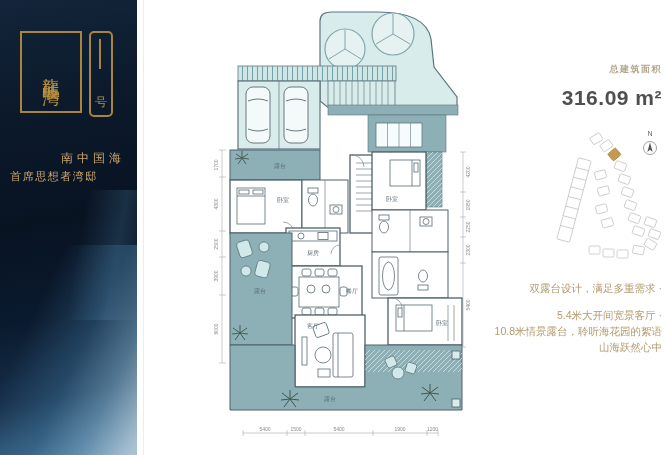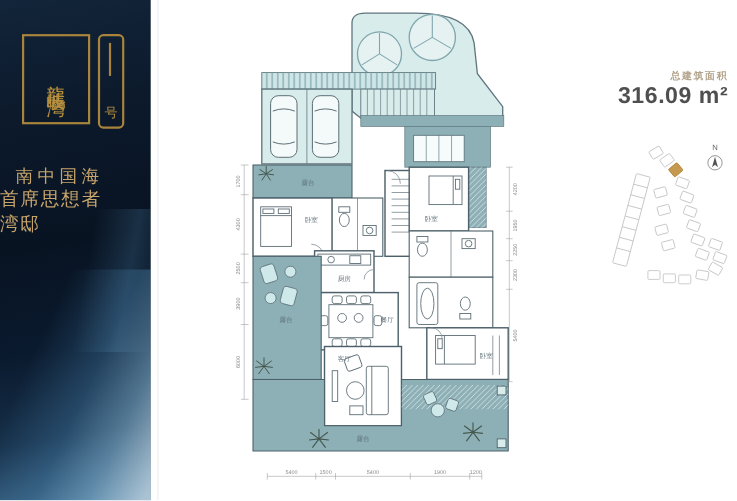--- a/index.html
+++ b/index.html
@@ -14,33 +14,33 @@
     background:linear-gradient(115deg,rgba(60,110,150,0) 28%,rgba(80,140,185,.30) 55%,rgba(150,200,230,.48) 76%,rgba(222,240,250,.68) 97%);}
   .sidebar-edge{position:absolute;left:143px;top:0;width:1px;height:455px;background:rgba(0,0,0,.07);}
   .logo{position:absolute;left:20px;top:31px;display:flex;gap:7px;align-items:flex-start;}
   .logo-square{width:58px;height:78px;border:2px solid #a8843c;color:#b8913f;
     display:flex;align-items:center;justify-content:center;
     writing-mode:vertical-lr;text-orientation:upright;font-size:17px;letter-spacing:5px;
     text-shadow:0 0 1px rgba(184,145,63,.6);}
   .logo-tag{position:relative;width:20px;height:82px;border:2px solid #a8843c;border-radius:5px;}
   .logo-one{position:absolute;left:8px;top:6px;width:2px;height:30px;background:#a8843c;}
   .logo-hao{position:absolute;left:0;right:0;bottom:4px;text-align:center;font-size:12px;color:#b8913f;}
-  .tagline1{position:absolute;left:0;top:150px;width:108px;text-align:center;
-    color:#c8a56b;font-size:16px;letter-spacing:4px;}
-  .tagline2{position:absolute;left:0;top:169px;width:108px;text-align:left;
-    color:#c8a56b;font-size:17px;letter-spacing:1.5px;}
+  .tagline1{position:absolute;left:0;top:150px;width:108px;text-align:right;
+    color:#c8a56b;font-size:12px;letter-spacing:4px;padding-left:17px;}
+  .tagline2{position:absolute;left:0;top:169px;width:108px;text-align:center;
+    color:#c8a56b;font-size:11px;letter-spacing:1.5px;}
   
   .plan-wrap{position:absolute;left:180px;top:5px;width:350px;height:445px;}
   svg text{font-family:"Liberation Sans",sans-serif;}
   .room-label{font-size:6px;fill:#5d6f77;}
   .dim{font-size:5px;fill:#8b8b8b;}
   
   .area{position:absolute;top:63px;right:8px;text-align:right;font-weight:bold;}
   .area-label{font-size:9px;color:#b3a48c;letter-spacing:1.5px;}
-  .area-value{font-size:21px;color:#4f4f4f;margin-top:0;letter-spacing:.5px;text-align:right;}
+  .area-value{font-size:21px;color:#4f4f4f;margin-top:10px;letter-spacing:.5px;text-align:right;}
   .sitemap{position:absolute;left:550px;top:126px;}
   .features{position:absolute;top:280px;right:8px;text-align:right;
     color:#b49a6d;font-size:10.5px;line-height:16px;}
   .features p{margin:0;}
   .features p.gap{margin-bottom:11px;}
 </style>
 </head>
 <body>
 
 <div class="stage">
@@ -345,14 +345,20 @@
       <rect x="59" y="24" width="10" height="9" rx="1" transform="rotate(-40 64 28)" fill="#c59a4e" stroke="#b3873d"></rect>
     </g>
 
     <g>
       <text x="100" y="10" text-anchor="middle" font-size="7" fill="#666666">N</text>
       <circle cx="100" cy="22" r="6.5" fill="none" stroke="#888888" stroke-width=".8"></circle>
       <path d="M100,16.5 L97.3,26 L100,23.8 L102.7,26 Z" fill="#555555"></path>
     </g>
   </svg>
 
+  <div class="features">
+    <p class="gap">双露台设计，满足多重需求 ·</p>
+    <p>5.4米大开间宽景客厅 ·</p>
+    <p>10.8米情景露台，聆听海花园的絮语</p>
+    <p>山海跃然心中</p>
+  </div>
 
 </div>
 
 </body></html>

